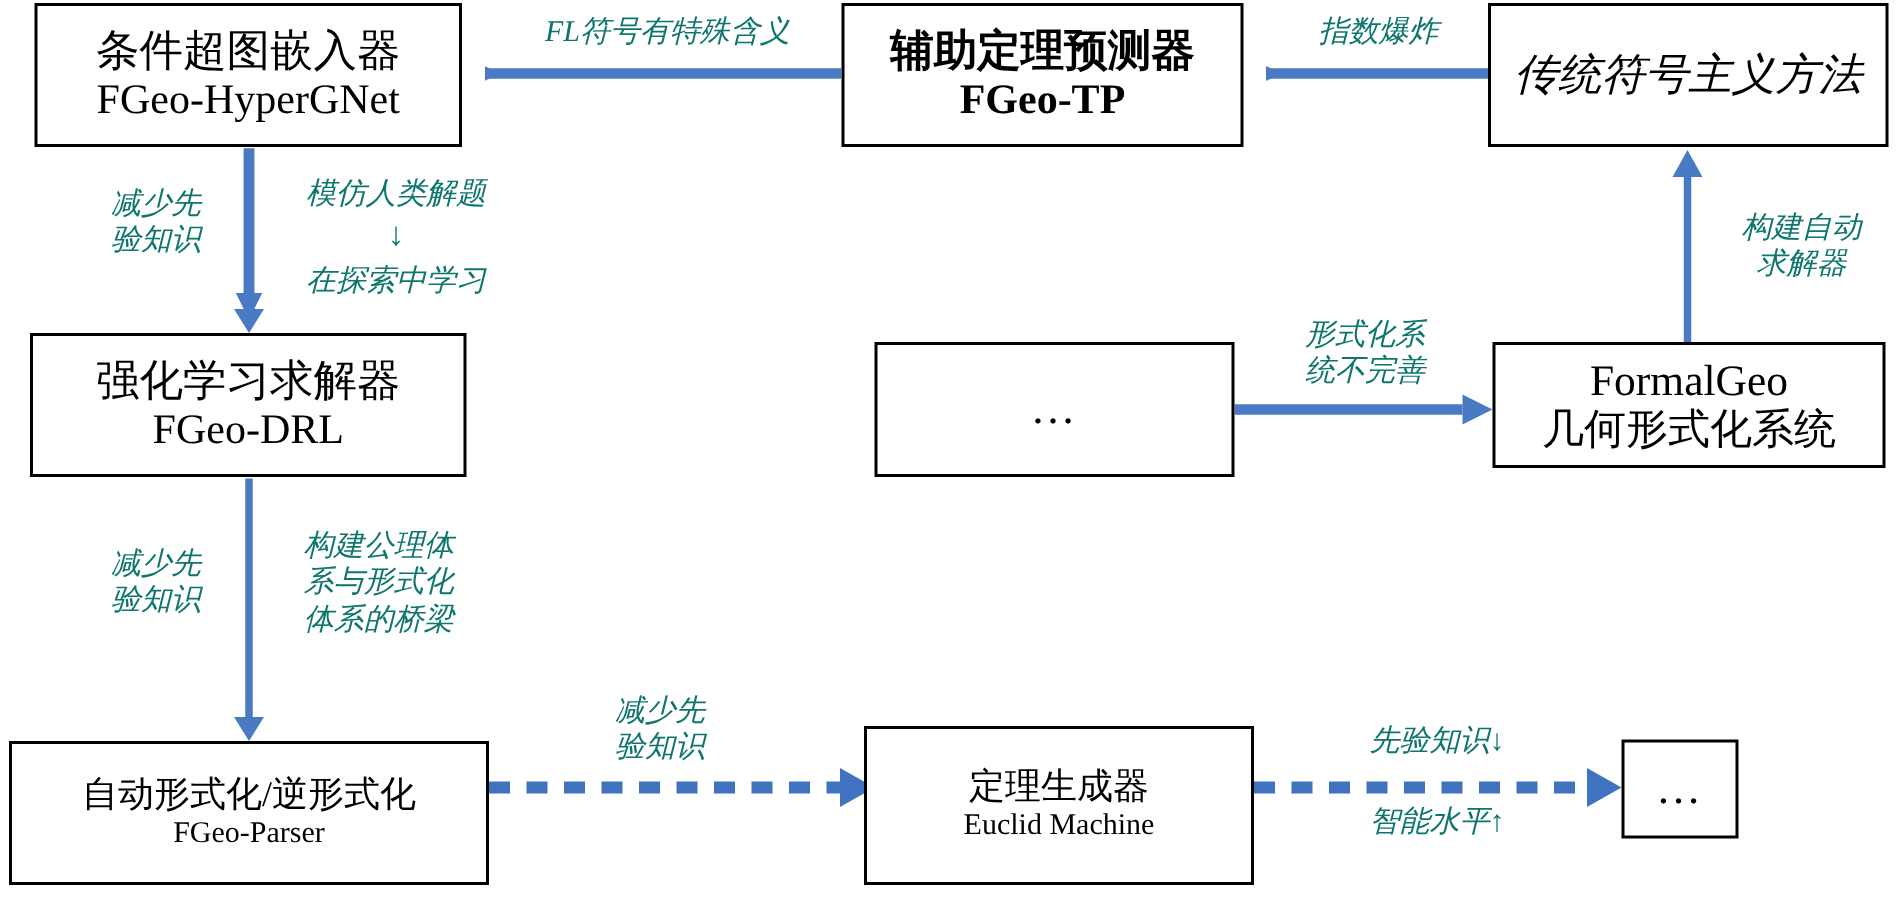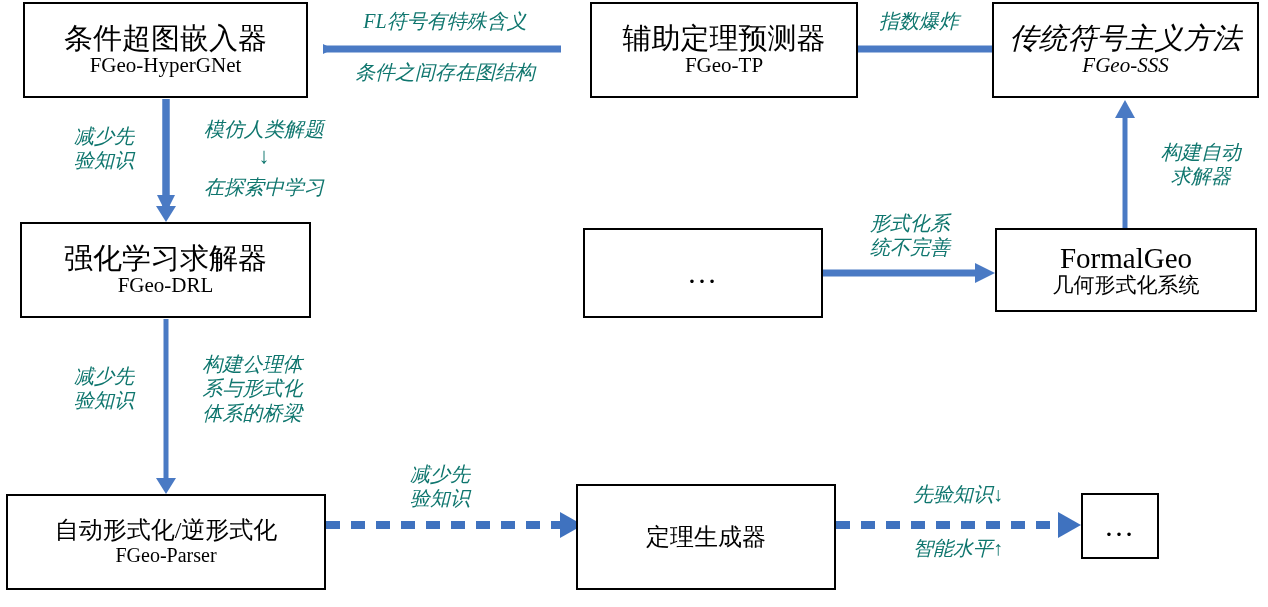--- a/index.html
+++ b/index.html
@@ -35,21 +35,21 @@
     flex-direction: column;
     align-items: center;
     justify-content: center;
     line-height: 1.12;
   }
   .node .l1, .node .l2 {
     display: block;
     white-space: nowrap;
   }
   .node.big .l1 { font-size: 29px; }
-  .node.big .l2 { font-size: 21px; }
+  .node.big .l2 { font-size: 28px; }
   .node.wide .l1 { font-size: 24px; }
   .node.wide .l2 { font-size: 20px; }
   .ellipsis {
     font-size: 30px;
     letter-spacing: 2px;
     line-height: 0.6;
   }
   .elabel {
     position: absolute;
     font-size: 20px;
@@ -122,28 +122,27 @@
       <path d="M 836 525 L 1058 525" stroke="#3f72bf" stroke-width="8" stroke-dasharray="14 11" fill="none"></path>
       <path d="M 1058 512 L 1058 538 L 1081 525 z" fill="#3f72bf"></path>
     </g>
   </svg>
 
   <div class="node big" style="left:23px; top:2px; width:285px; height:96px;">
     <span class="l1">条件超图嵌入器</span>
     <span class="l2">FGeo-HyperGNet</span>
   </div>
 
-  <div class="node big" style="left:590px; top:2px; width:268px; height:96px;">
+  <div class="node big" style="left:561px; top:2px; width:268px; height:96px;font-weight:bold;">
     <span class="l1">辅助定理预测器</span>
     <span class="l2">FGeo-TP</span>
   </div>
 
   <div class="node big" style="left:992px; top:2px; width:267px; height:96px;font-style:italic;">
     <span class="l1">传统符号主义方法</span>
-    <span class="l2">FGeo-SSS</span>
   </div>
 
   <div class="node big" style="left:20px; top:222px; width:291px; height:96px;">
     <span class="l1">强化学习求解器</span>
     <span class="l2">FGeo-DRL</span>
   </div>
 
   <div class="node" style="left:583px; top:228px; width:240px; height:90px;">
     <span class="ellipsis">…</span>
   </div>
@@ -153,31 +152,31 @@
     <span class="l2">几何形式化系统</span>
   </div>
 
   <div class="node wide" style="left:6px; top:494px; width:320px; height:96px;">
     <span class="l1">自动形式化/逆形式化</span>
     <span class="l2">FGeo-Parser</span>
   </div>
 
   <div class="node wide" style="left:576px; top:484px; width:260px; height:106px;">
     <span class="l1">定理生成器</span>
+    <span class="l2">Euclid Machine</span>
   </div>
 
   <div class="node" style="left:1081px; top:493px; width:78px; height:66px;">
     <span class="ellipsis">…</span>
   </div>
 
   <div class="elabel" style="left:849px; top:9px; width:140px;">指数爆炸</div>
 
   <div class="elabel" style="left:331px; top:9px; width:228px;">FL符号有特殊含义</div>
 
-  <div class="elabel" style="left:331px; top:60px; width:228px;">条件之间存在图结构</div>
 
   <div class="elabel" style="left:52px; top:124px; width:104px;">减少先
 验知识</div>
 
   <div class="elabel" style="left:180px; top:117px; width:168px;">模仿人类解题</div>
 
   <div class="elabel" style="left:180px; top:143px; width:168px; font-size:22px;">↓</div>
 
   <div class="elabel" style="left:180px; top:175px; width:168px;">在探索中学习</div>
 

